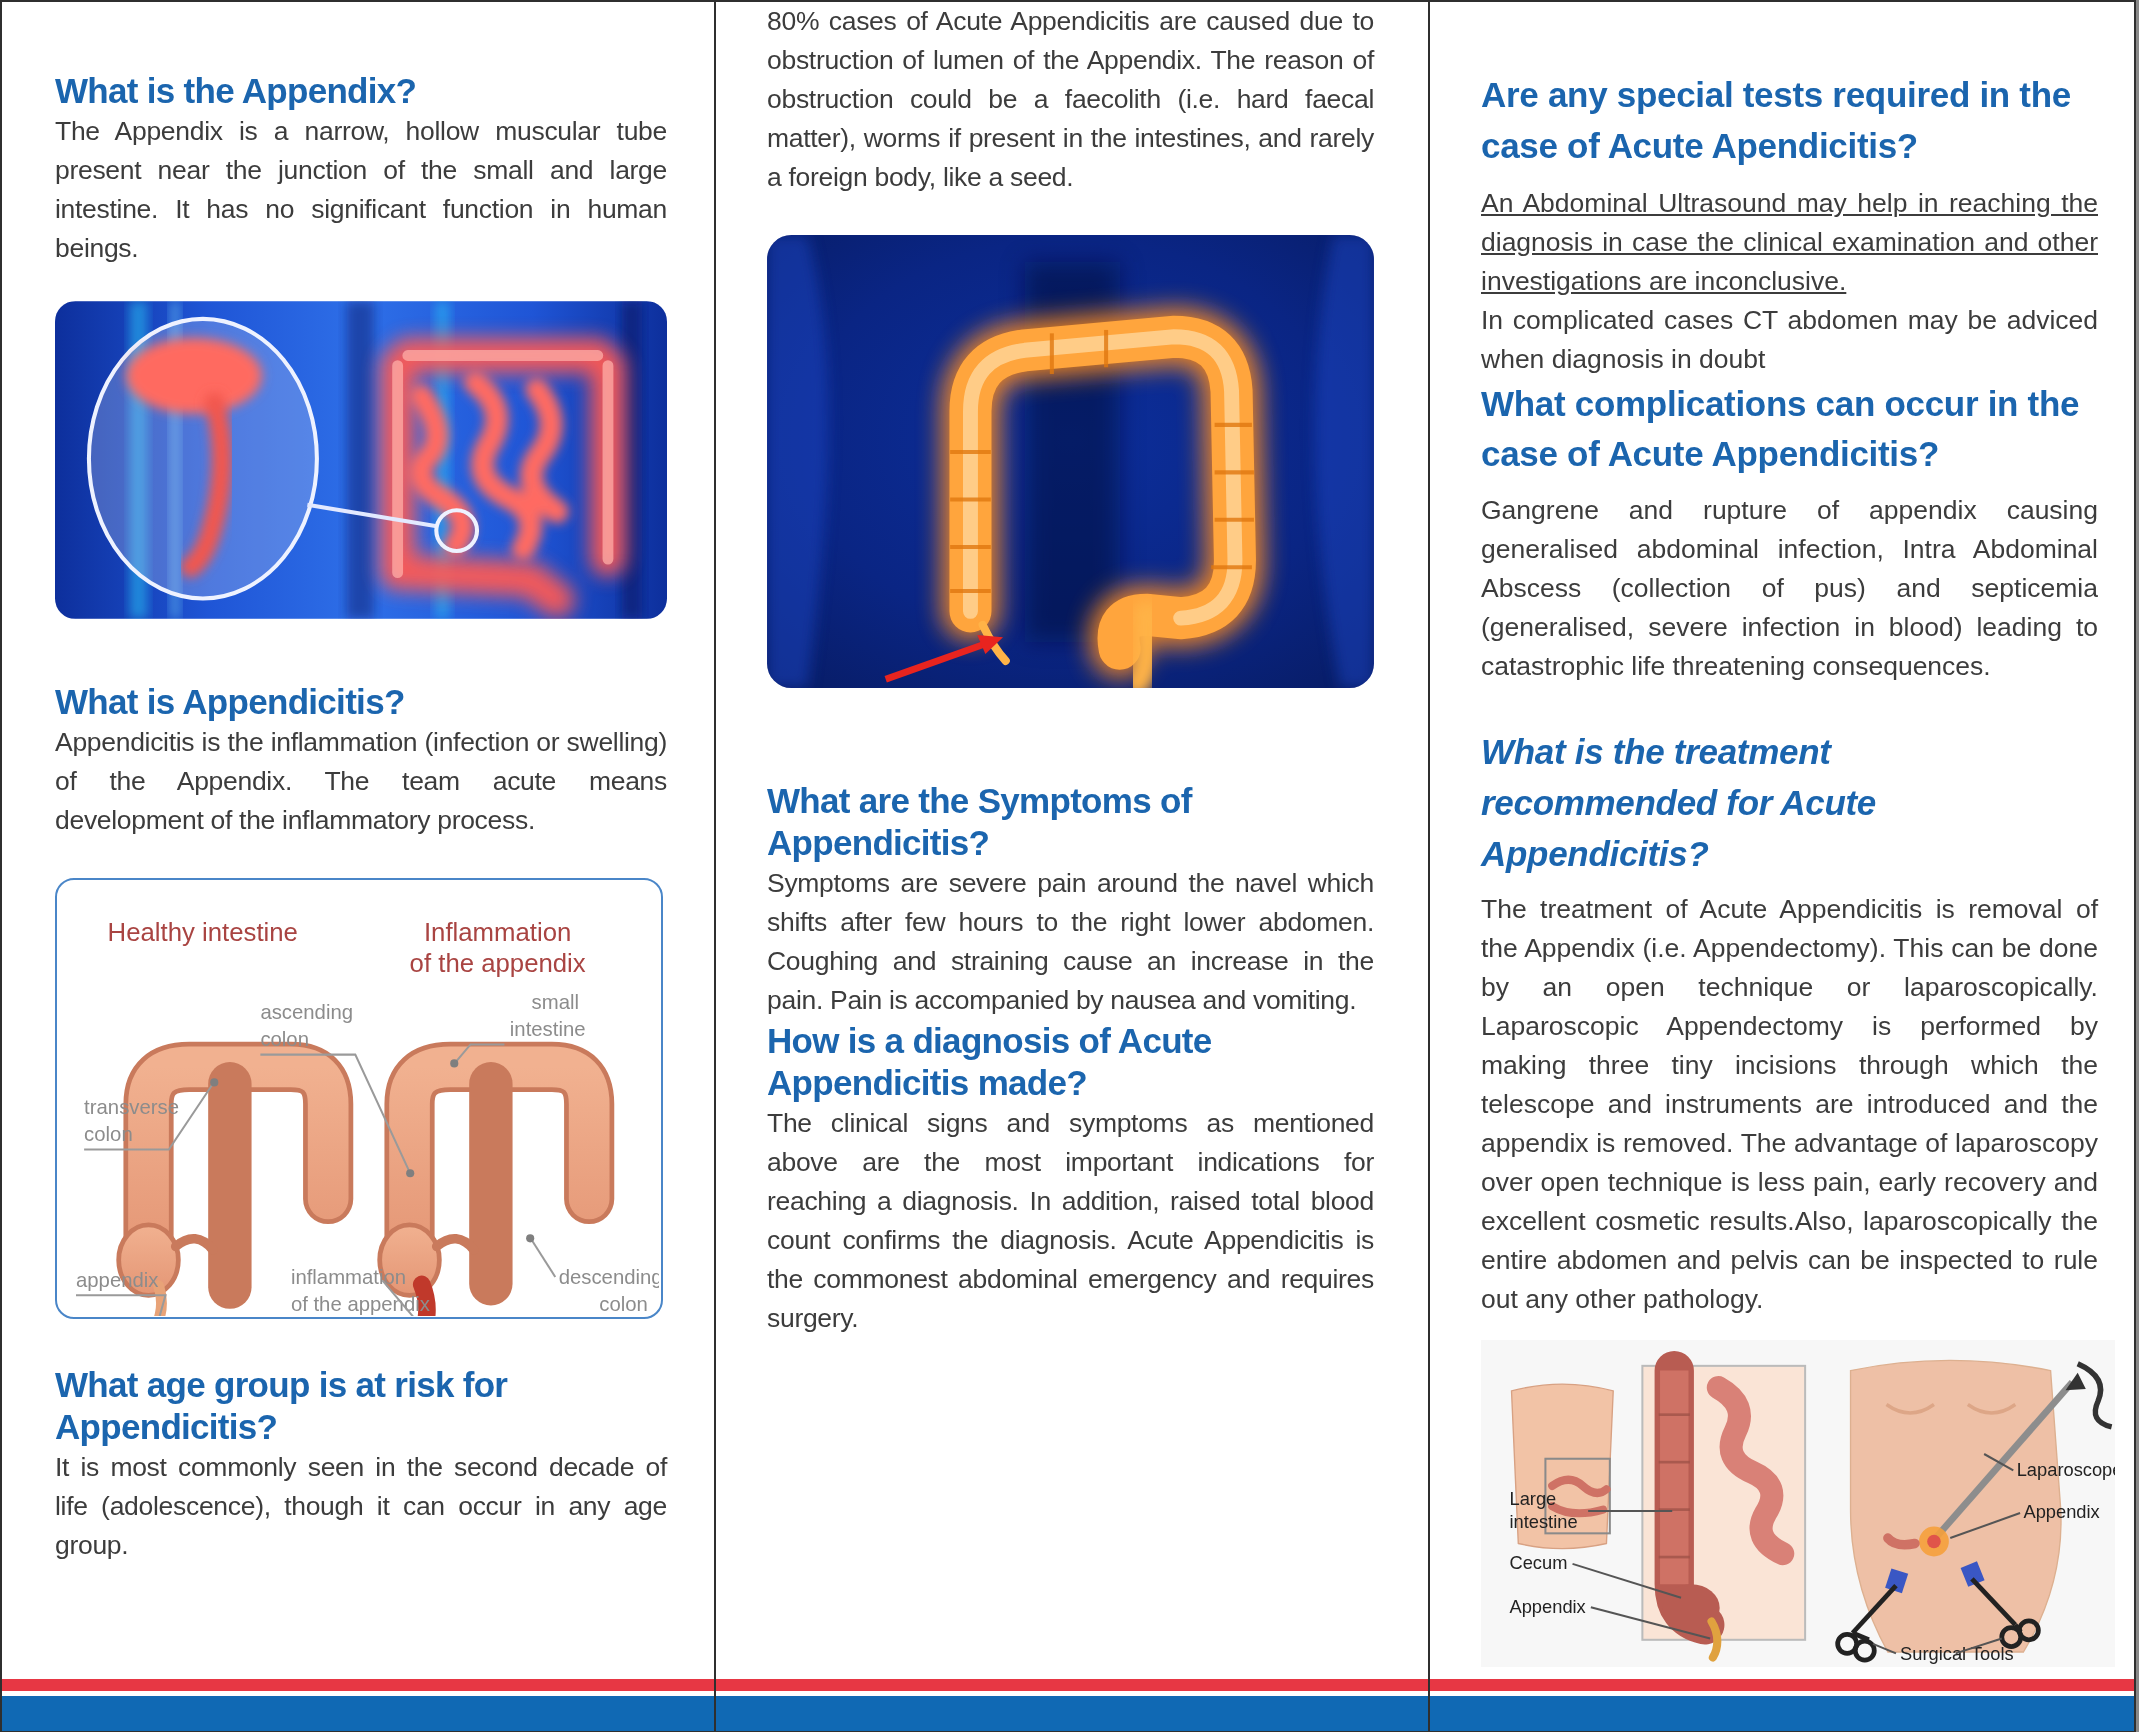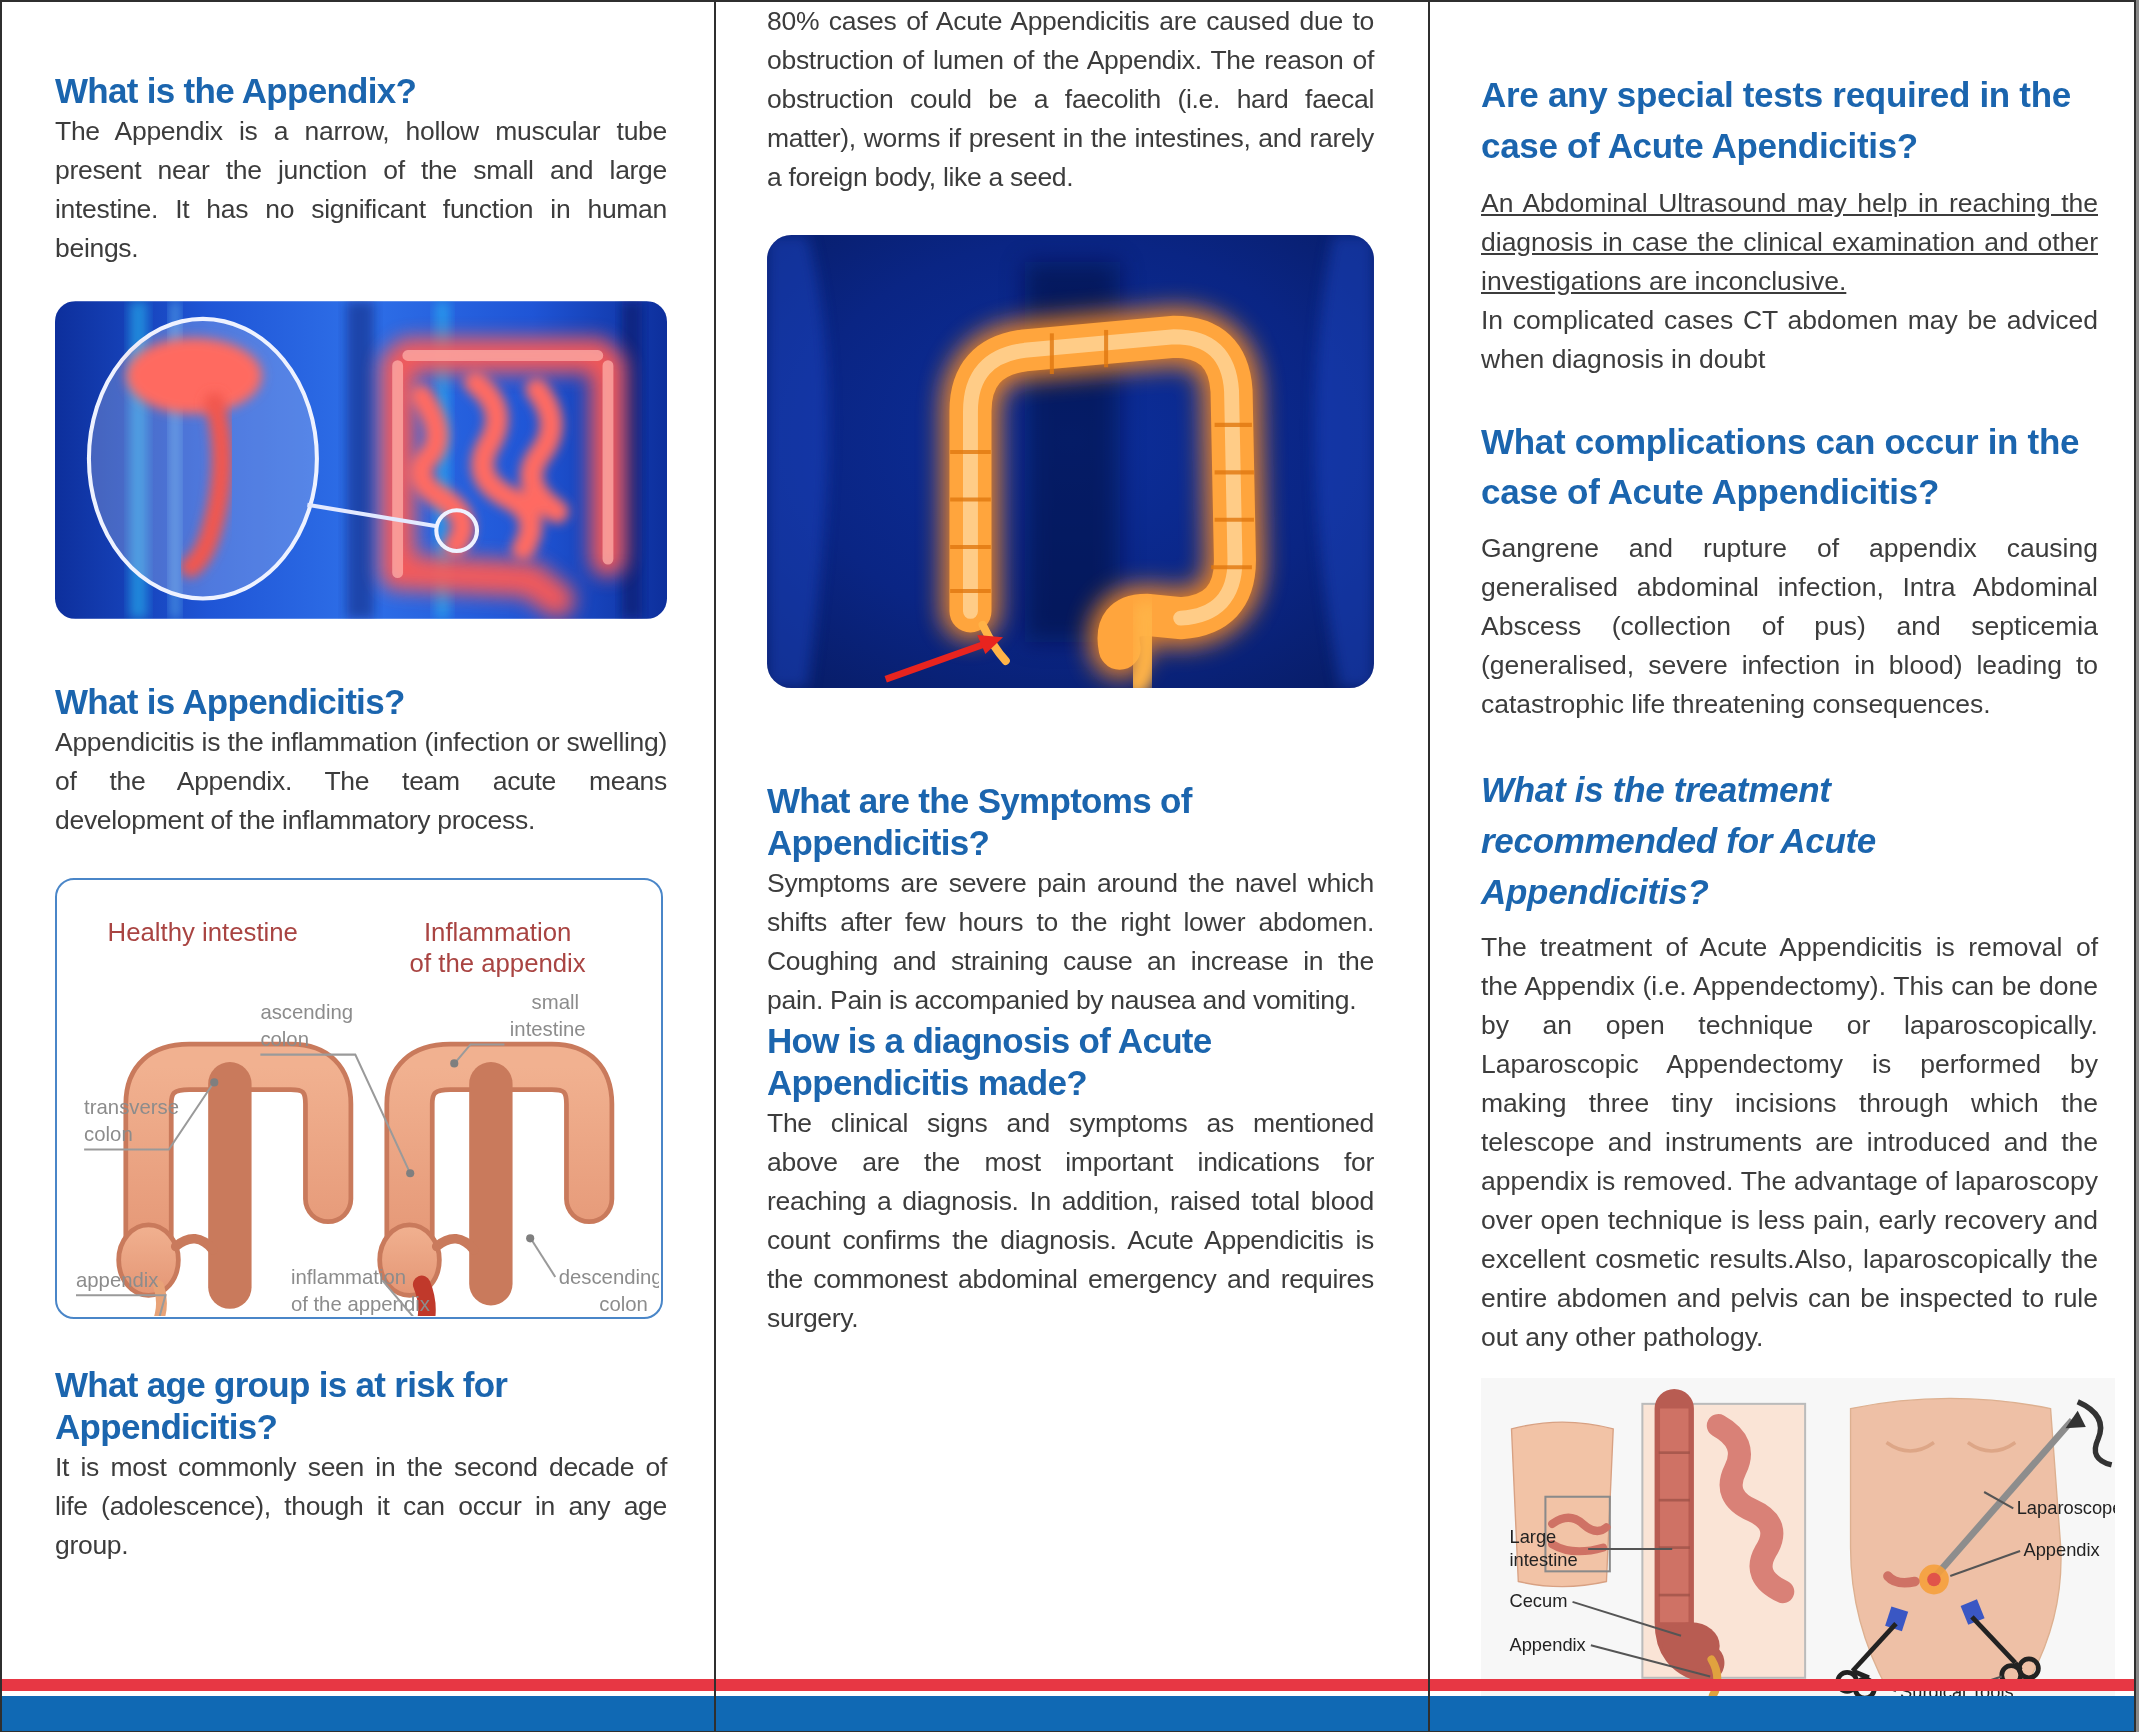--- a/index.html
+++ b/index.html
@@ -47,21 +47,21 @@
   .diagram{
     margin-top:38px;width:608px;height:441px;
     border:2.7px solid #4a86c8;border-radius:19px;background:#fff;
     overflow:hidden;box-sizing:border-box;
   }
   .mt-h3c1{margin-top:45px;}
   .img2{margin-top:38px;width:607px;height:453px;border-radius:24.4px;overflow:hidden;display:block;}
   .mt-h2c2{margin-top:92px;}
   .mt-h3c2{}
   .mt-p1a{margin-top:12.2px;text-decoration:underline;}
-  .mt-h2c3{margin-top:38px;}
+  .mt-h2c3{}
   .mt-p2c3{margin-top:11px;}
   .mt-h3c3{margin-top:41px;font-style:italic;}
   .mt-p3c3{margin-top:11px;}
   .img3{margin-top:20.4px;width:634px;height:327px;display:block;}
   svg text{font-family:"Liberation Sans", sans-serif;}
 </style>
 </head>
 <body>
 
 <div class="page">

